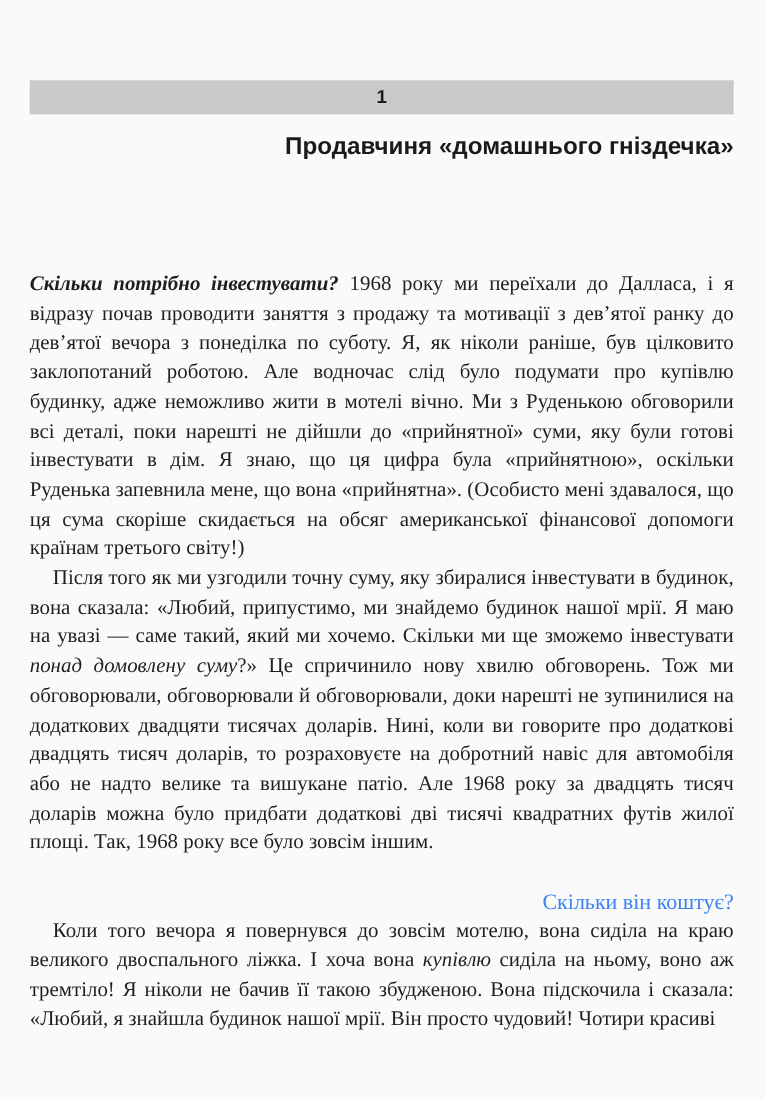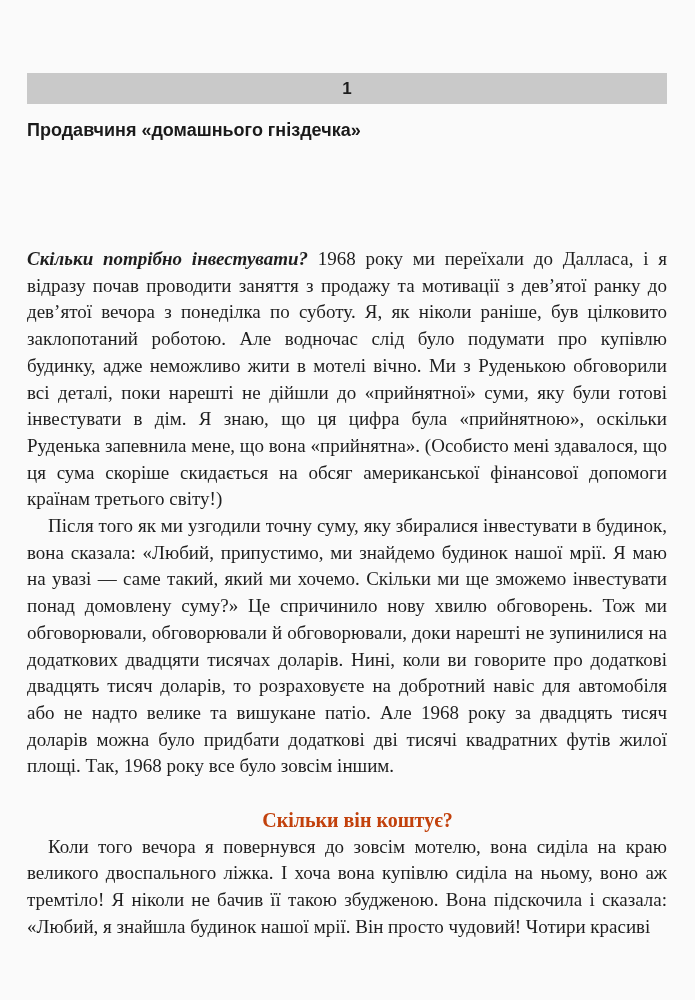--- a/index.html
+++ b/index.html
@@ -30,24 +30,24 @@
     font-weight: 700;
     font-size: 17px;
     color: #1d1d1d;
   }
   .chapter-title {
     position: absolute;
     left: 27px;
     top: 120px;
     width: 640px;
     margin: 0;
-    text-align: left;
+    text-align: right;
     font-family: "Liberation Sans", sans-serif;
     font-weight: 700;
-    font-size: 18px;
+    font-size: 22px;
     color: #1a1a1a;
   }
   .body-text {
     position: absolute;
     left: 27px;
     top: 246px;
     width: 640px;
     font-family: "Liberation Serif", serif;
     font-size: 19px;
     line-height: 26.7px;
@@ -60,29 +60,30 @@
   }
   .para.no-indent {
     text-indent: 0;
   }
   .lead-phrase {
     font-weight: 700;
     font-style: italic;
     font-family: Liberation Serif, serif;
   }
   .italic {
+    font-style: italic;
   }
   .subheading {
     margin: 27px 0 0 0;
     text-indent: 21px;
-    text-align: center;
+    text-align: right;
     font-family: "Liberation Serif", serif;
-    font-weight: 700;
+    font-weight: 400;
     font-size: 20px;
-    color: #c2410c;
+    color: #3b82f6;
   }
 </style>
 </head>
 <body>
 
 <div class="page">
 
   <header class="chapter-bar">
     <span class="chapter-number">1</span>
   </header>

